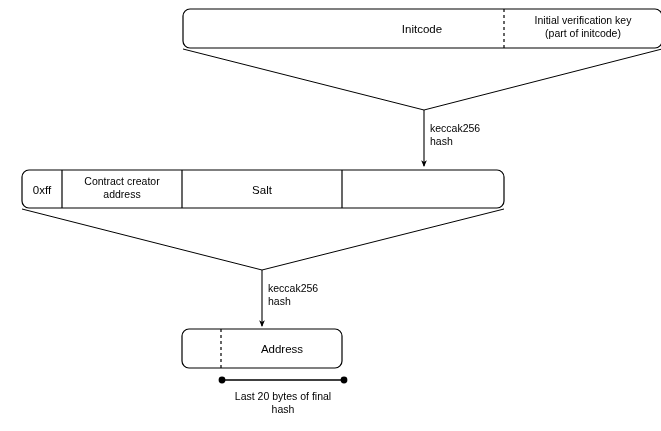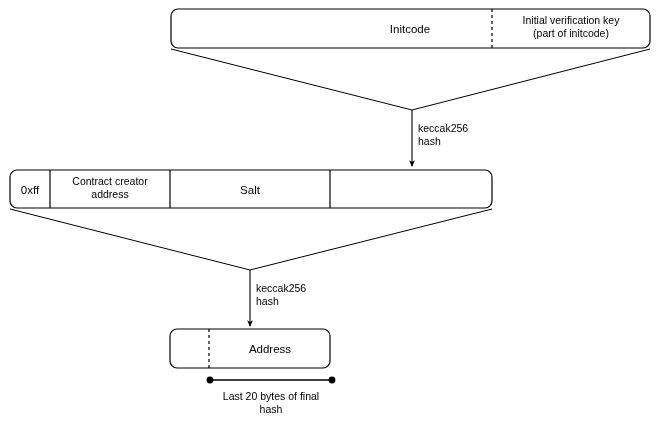--- a/index.html
+++ b/index.html
@@ -10,20 +10,21 @@
   body {
     width: 661px;
     height: 431px;
     font-family: "Liberation Sans", sans-serif;
     overflow: hidden;
   }
   #diagram-root {
     position: relative;
     width: 547px;
     height: 431px;
+    margin-left: 12px;
   }
   svg.diagram-canvas {
     display: block;
     width: 661px;
     height: 431px;
   }
   .box-outline {
     fill: #ffffff;
     stroke: #000000;
     stroke-width: 1.2;

